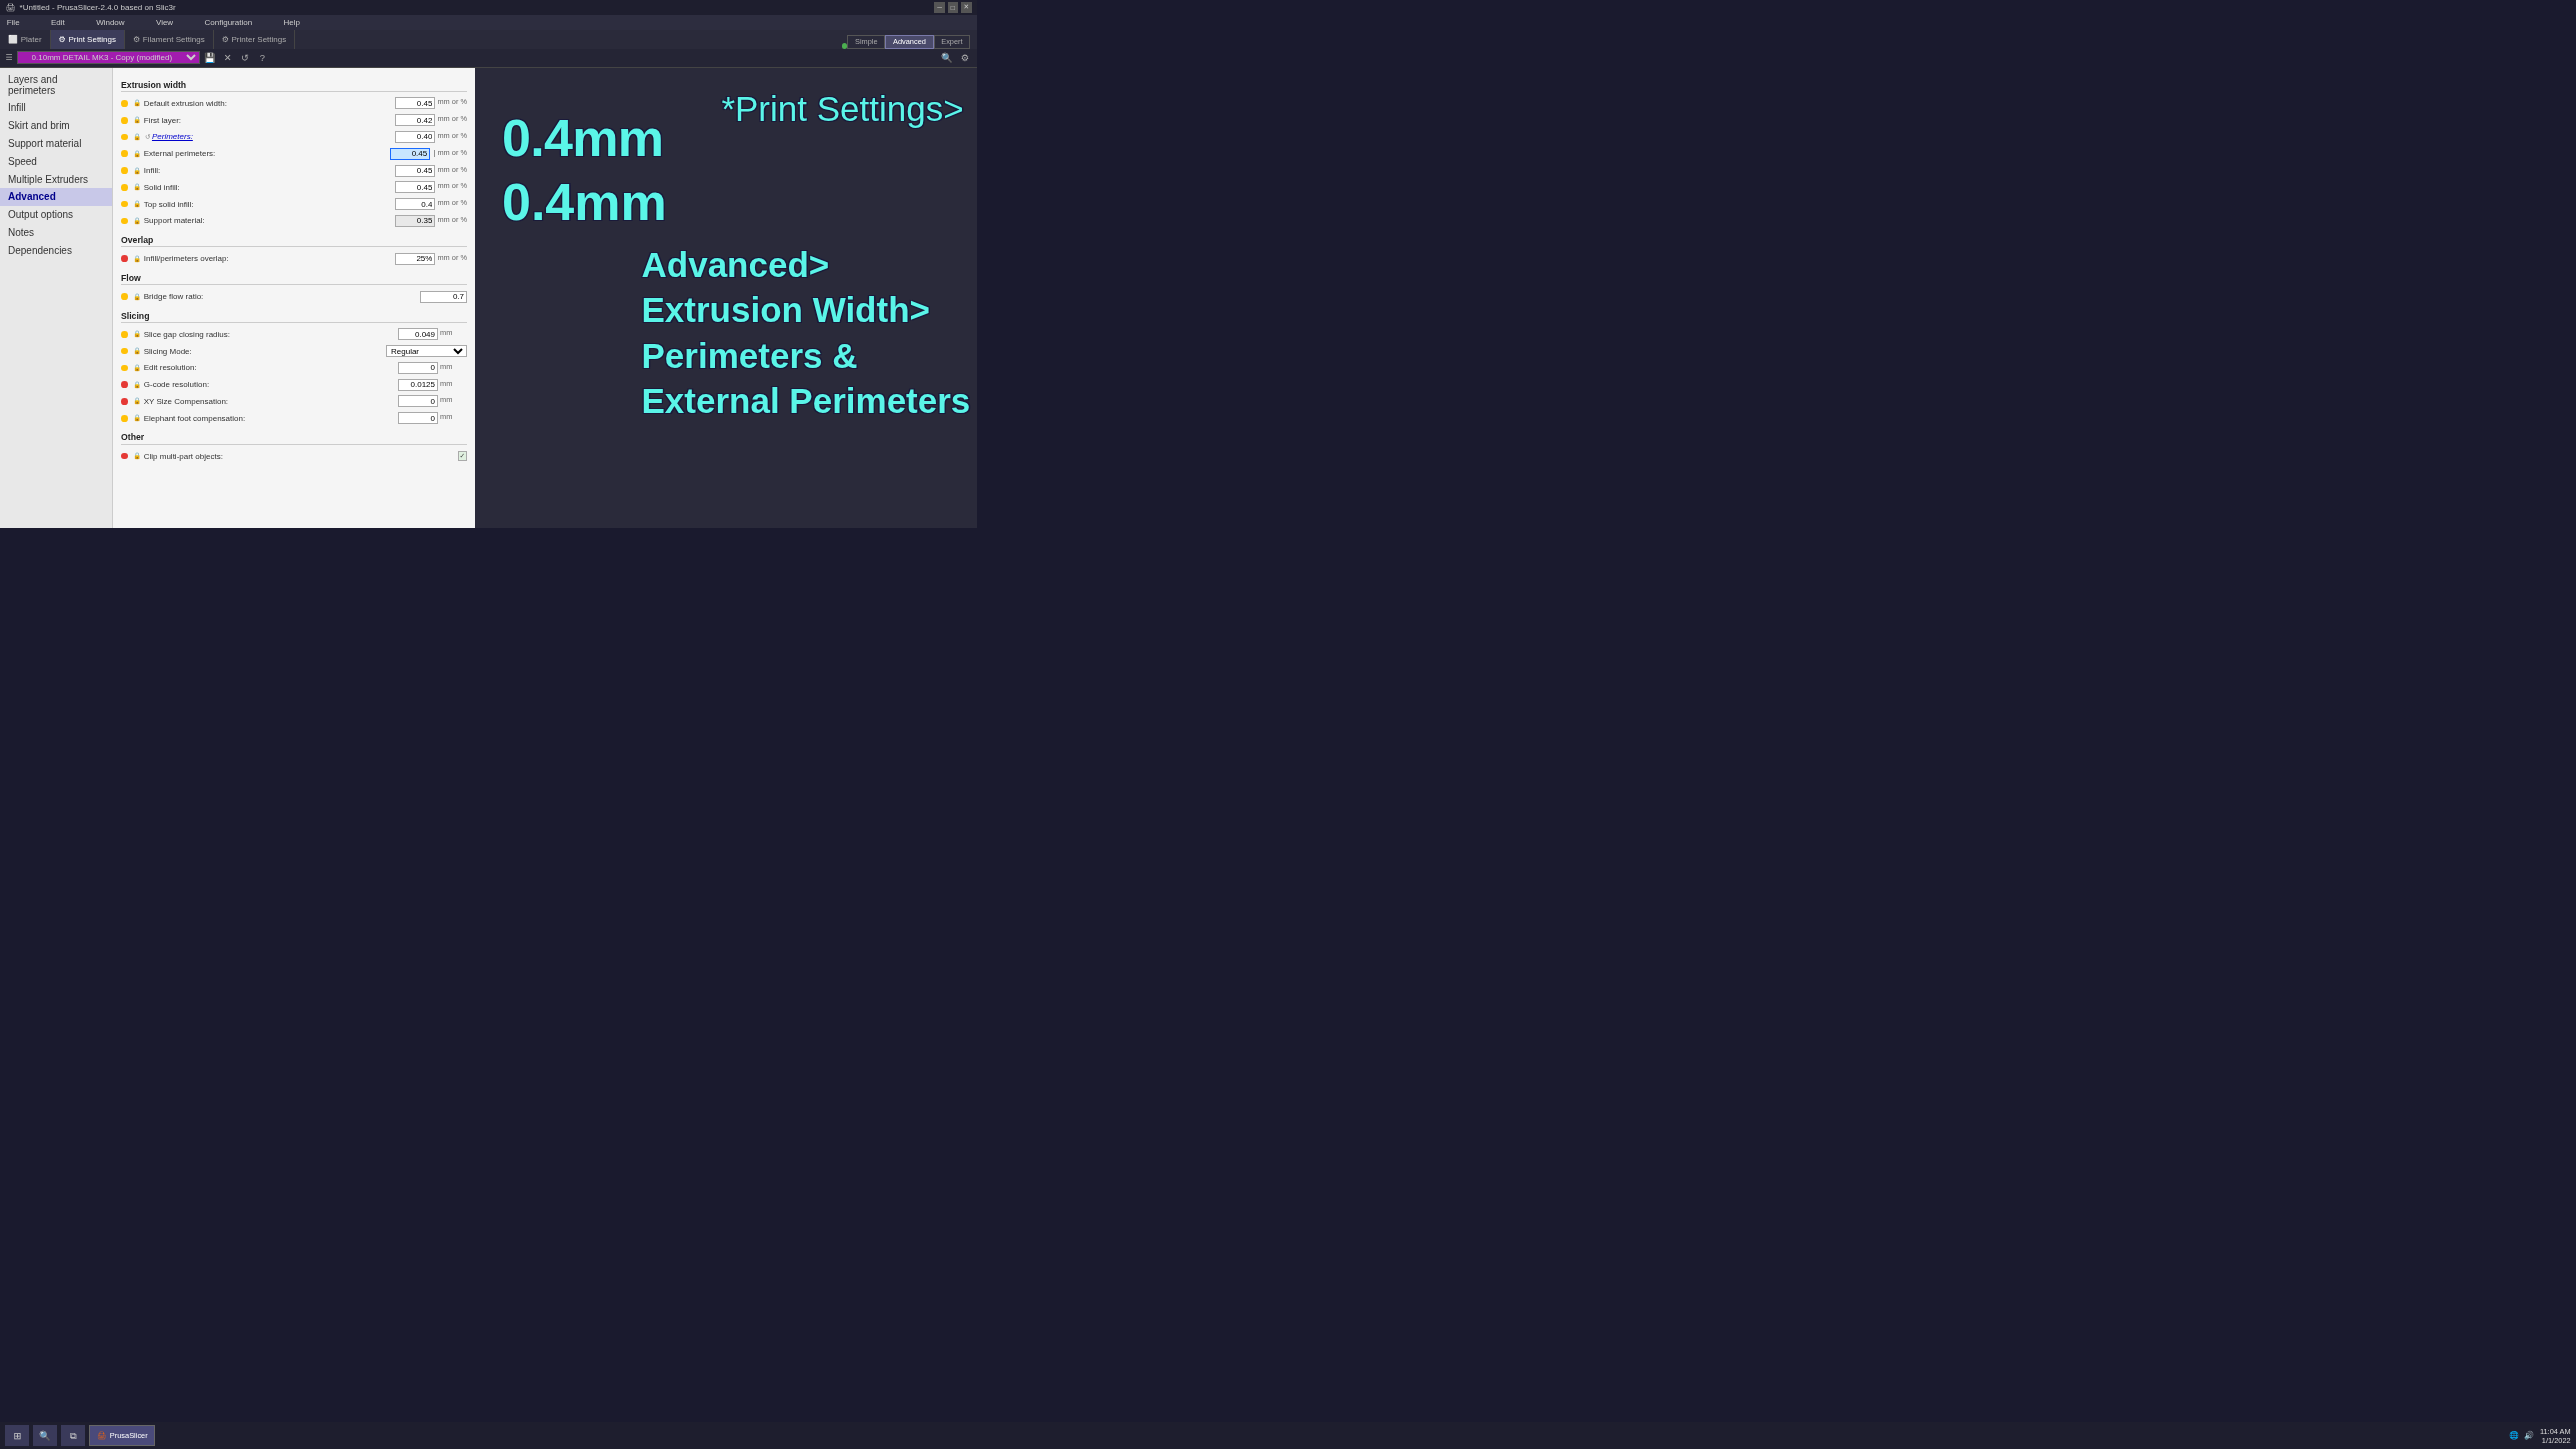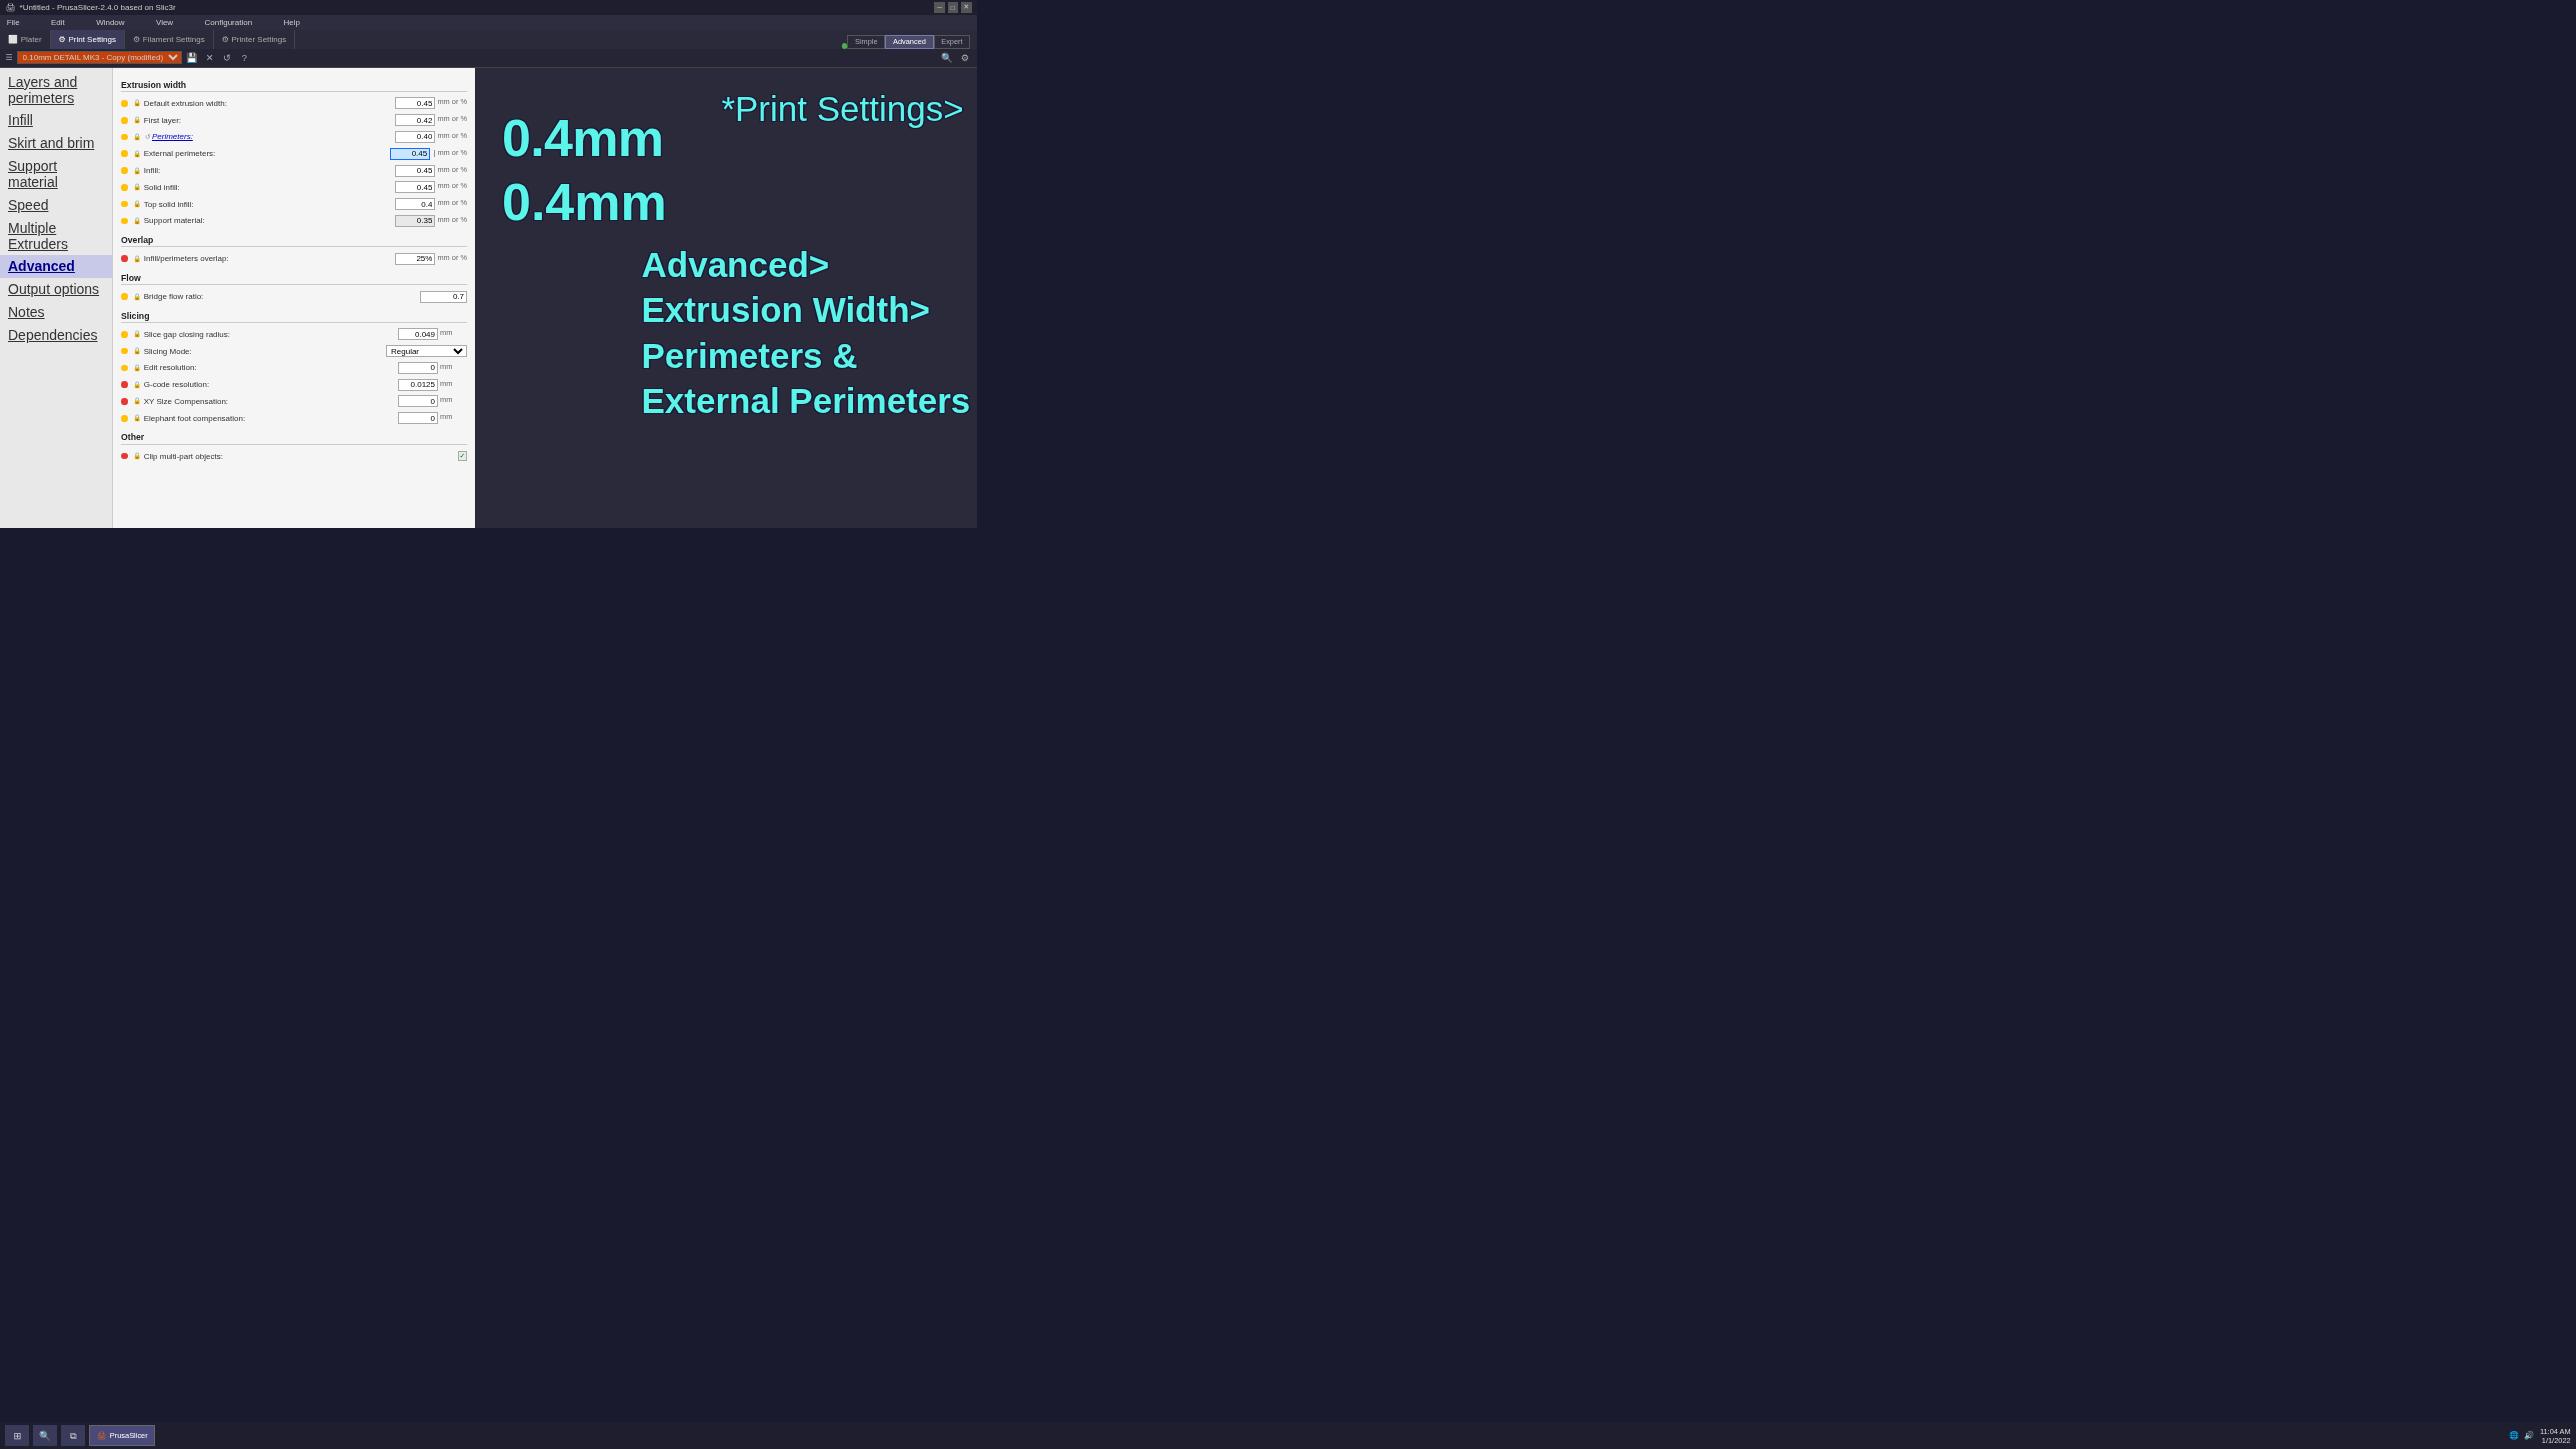--- a/index.html
+++ b/index.html
@@ -88,27 +88,27 @@
       background: #252535;
       height: 19px;
       display: flex;
       align-items: center;
       padding: 0 5.4px;
       gap: 4px;
       border-bottom: 0.7px solid #444;
       flex-shrink: 0;
     }
     .profile-select {
-      background: #c2410c;
+      background: #a21caf;
       color: #ccc;
       border: 0.7px solid #555;
       font-size: 8px;
       height: 13.4px;
       min-width: 148px;
-      padding: 0 1px;
+      padding: 0 10px;
     }
     .icon-btn {
       background: transparent;
       border: none;
       color: #aaa;
       font-size: 9.4px;
       cursor: pointer;
       width: 13.4px; height: 13.4px;
       display: flex; align-items: center; justify-content: center;
     }
@@ -124,25 +124,24 @@
     .sidebar {
       width: 113px;
       background: #e8e8e8;
       border-right: 0.7px solid #ccc;
       padding: 2.7px 0;
       flex-shrink: 0;
     }
     .sidebar-item {
       padding: 3.4px 8px;
       cursor: pointer;
-      font-size: 14px;
+      font-size: 10px;
       color: #333;
       display: flex;
       align-items: center;
-      text-decoration: underline;
     }
     .sidebar-item.active {
       background: #c8c8e8;
       font-weight: bold;
       color: #00008B;
     }
 
     
     .settings-panel {
       width: 362px;

